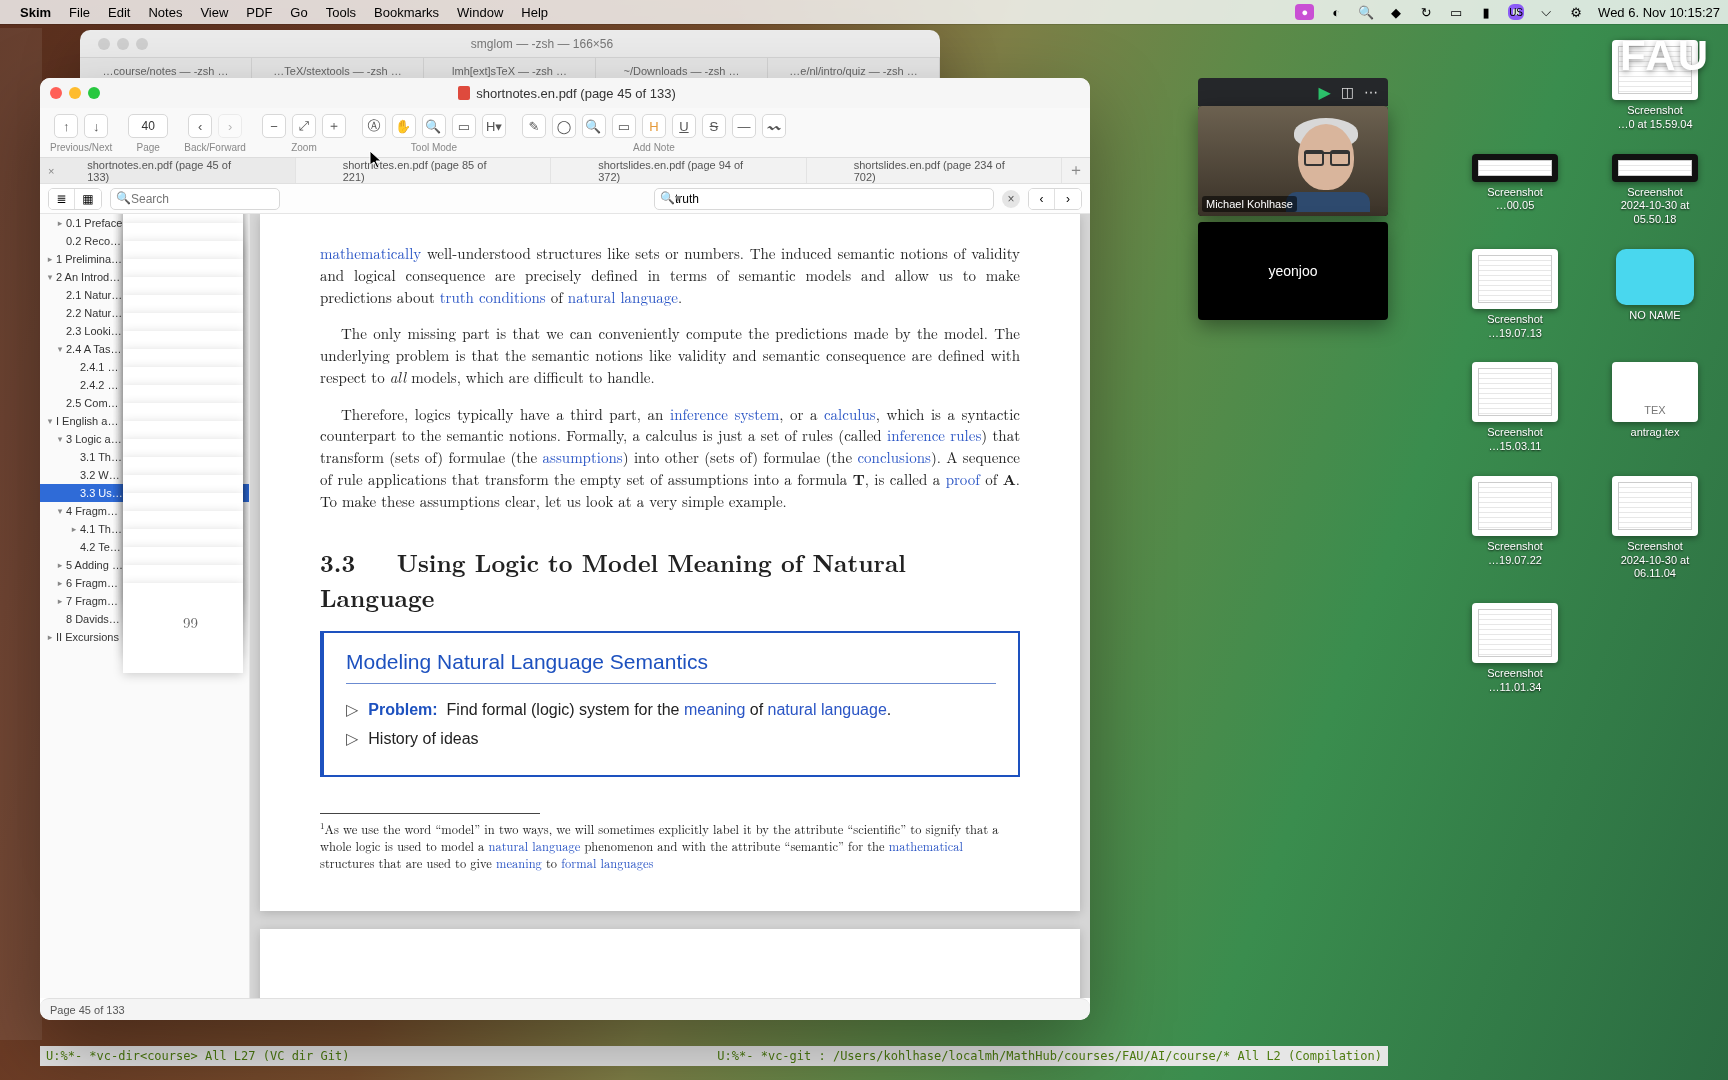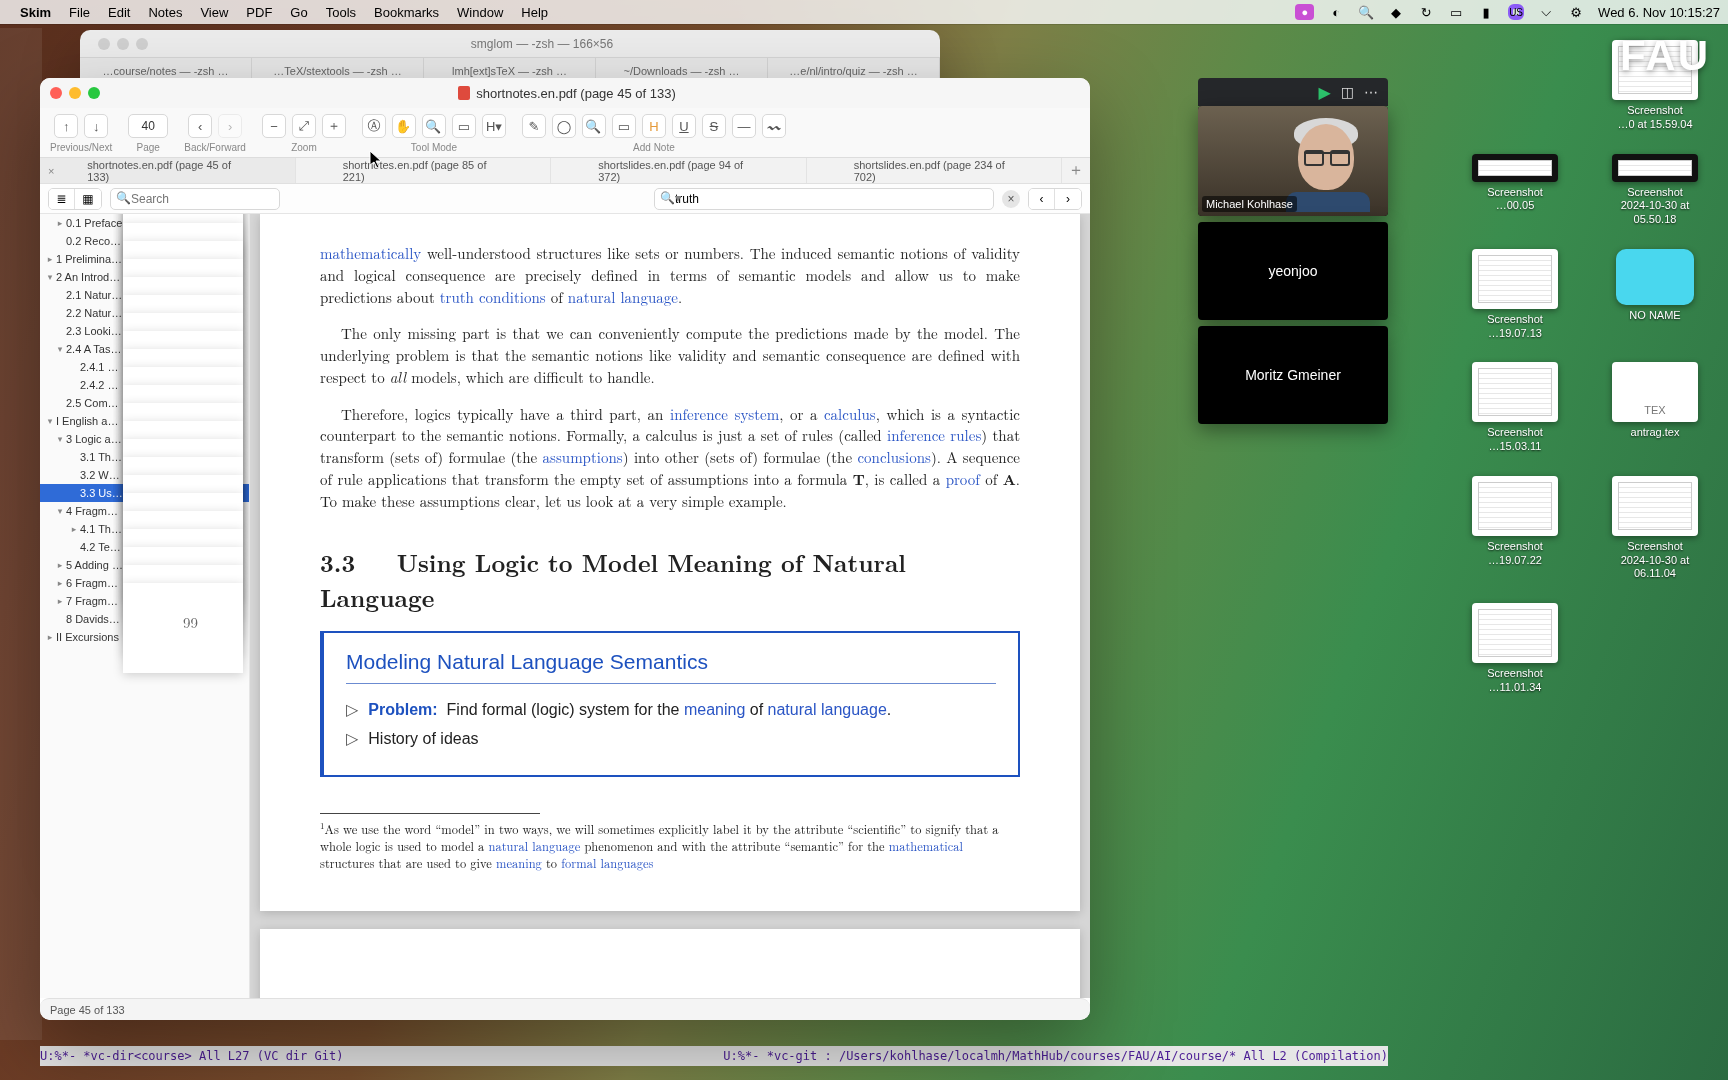--- a/index.html
+++ b/index.html
@@ -208,22 +208,22 @@
 
   
   #skim .status {
     height:22px; background:#f4f4f4; border-top:1px solid #e0e0e0;
     font-size:11px; color:#555; display:flex; align-items:center; padding:0 10px;border-radius:9px;
   }
 
   
   #emacs-status {
     position:absolute; left:40px; right:340px; bottom:14px; height:20px;
-    background:#e6e6e6; font-family: Menlo, monospace; font-size:12px; color:#4c1d95;
-    display:flex; align-items:center; padding:0 0; gap:20px;
+    background:#e6e6e6; font-family: Menlo, monospace; font-size:12px; color:#4d7c0f;
+    display:flex; align-items:center; padding:0 6px; gap:20px;
     z-index: 2;
   }
   #emacs-status .right{margin-left:auto;}
 
   
   #call {
     position:absolute; right:340px; top:78px; width:190px;
     z-index:40;
   }
   #call .tile {
@@ -428,23 +428,20 @@
       <div class="hair"></div>
         <div class="face"></div>
         <div class="glasses"></div>
         <div class="shirt"></div>
     </div>
     <div class="name">Michael Kohlhase</div>
   </div>
   <div class="tile avatar-tile">
     <span class="label">yeonjoo</span>
   </div>
-  <div class="tile avatar-tile">
-    <span class="label">Moritz Gmeiner</span>
-  </div>
 </div>
 
 <div id="skim">
 
   <div class="titlebar">
     <div class="traffic">
       <span class="close"></span>
       <span class="min"></span>
       <span class="max"></span>
     </div>

